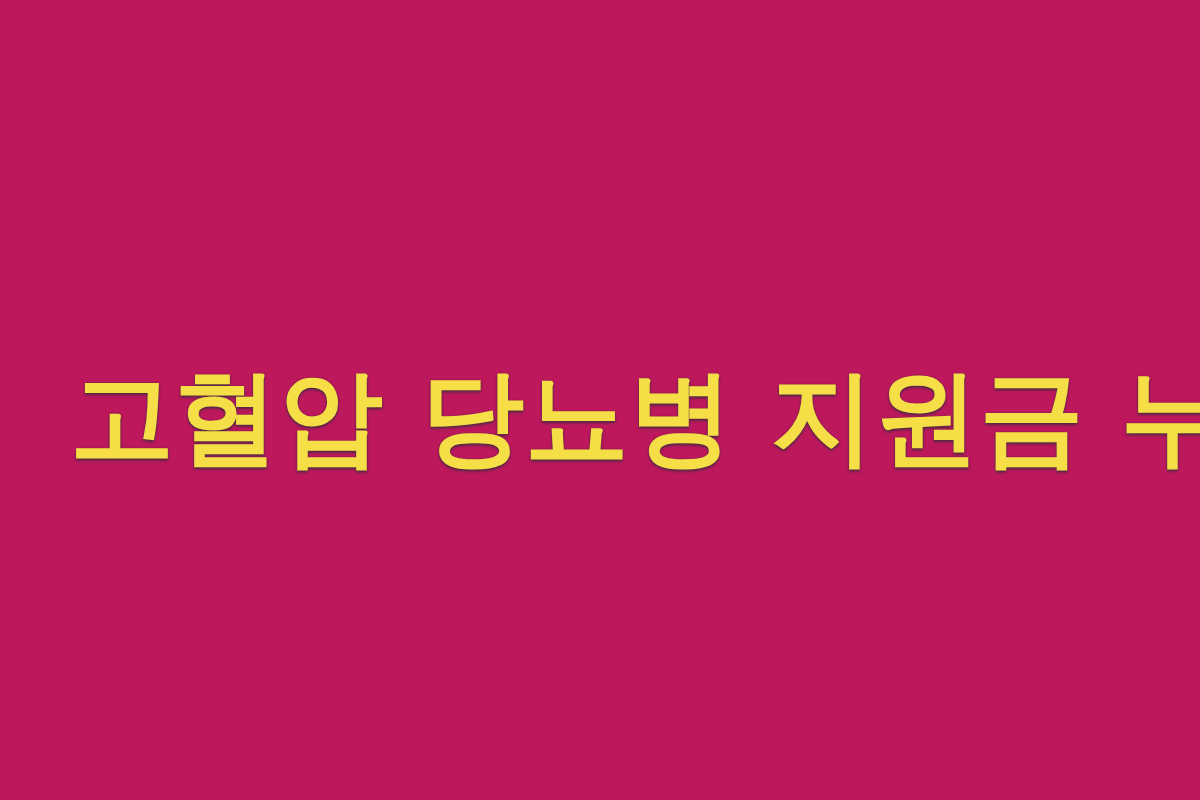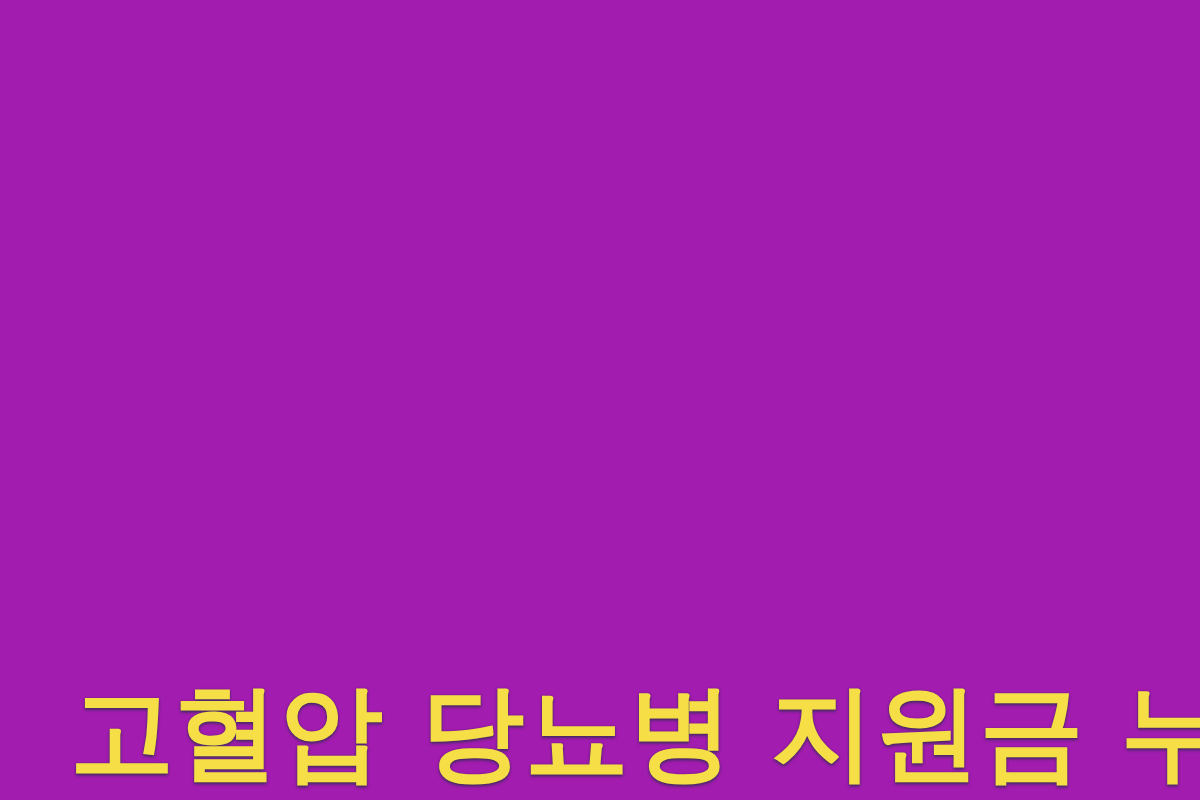--- a/index.html
+++ b/index.html
@@ -42,19 +42,19 @@
     letter-spacing: 0.5px;
     white-space: nowrap;
     text-shadow:
       0 2px 3px rgba(3, 52, 47, 0.55),
       0 0 2px rgba(3, 52, 47, 0.35);
   }
 </style>
 </head>
 <body>
 
-<div id="canvas" style="background-color: #a21caf; align-items: flex-end;">
+<div id="canvas" style="background-color: #be185d;">
 
   <div id="title-block">
     <span class="title-line" style="color: rgb(246, 222, 71);">고혈압 당뇨병 지원금 누</span>
   </div>
 
 </div>
 
 </body></html>

